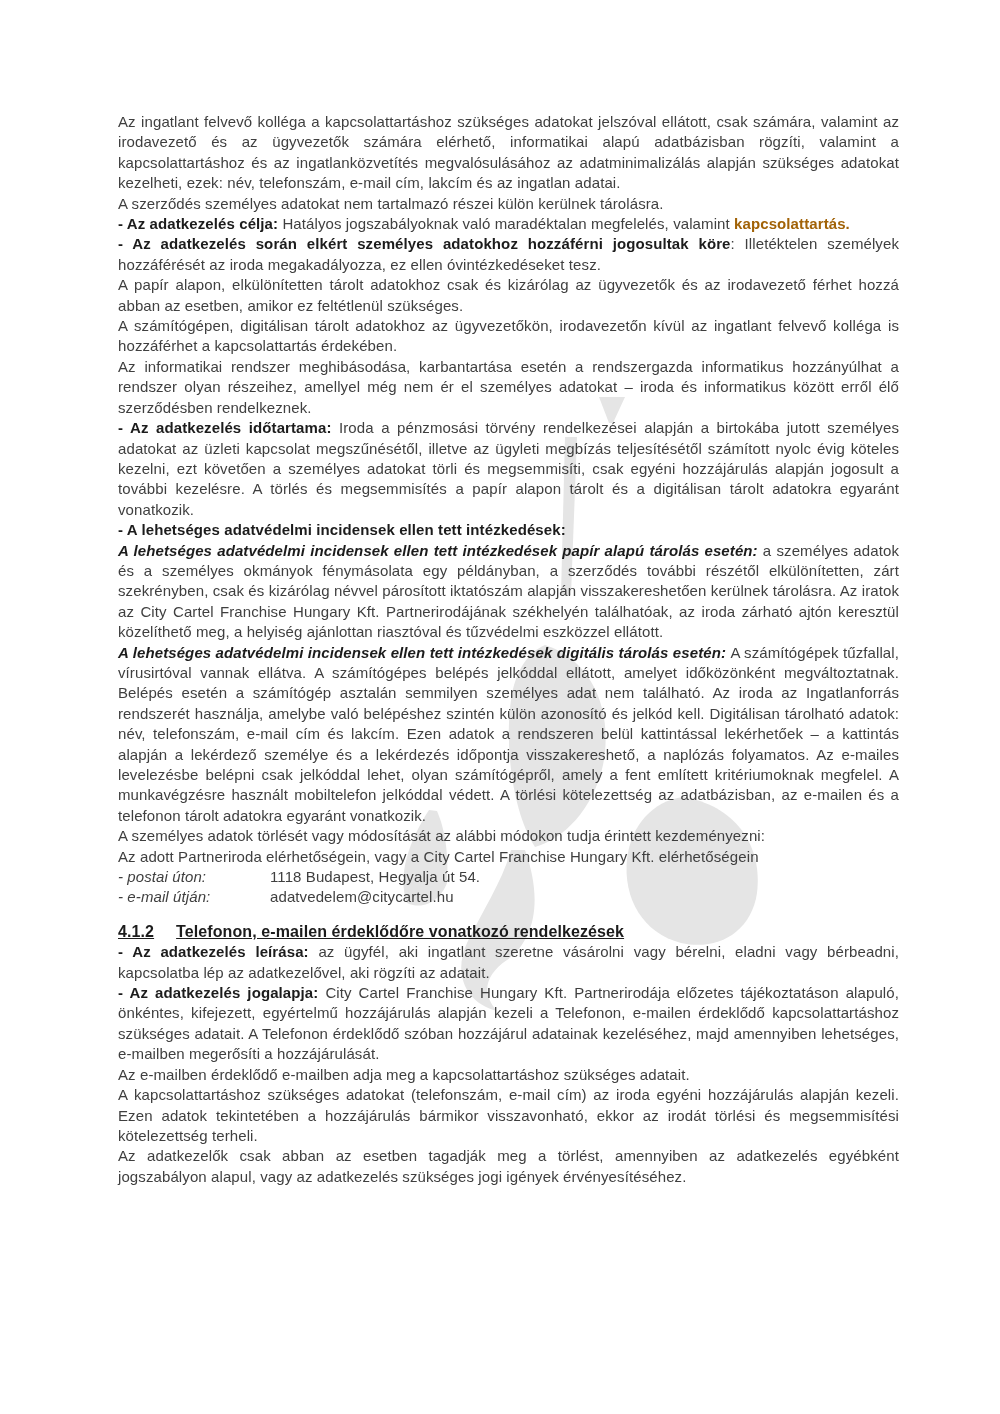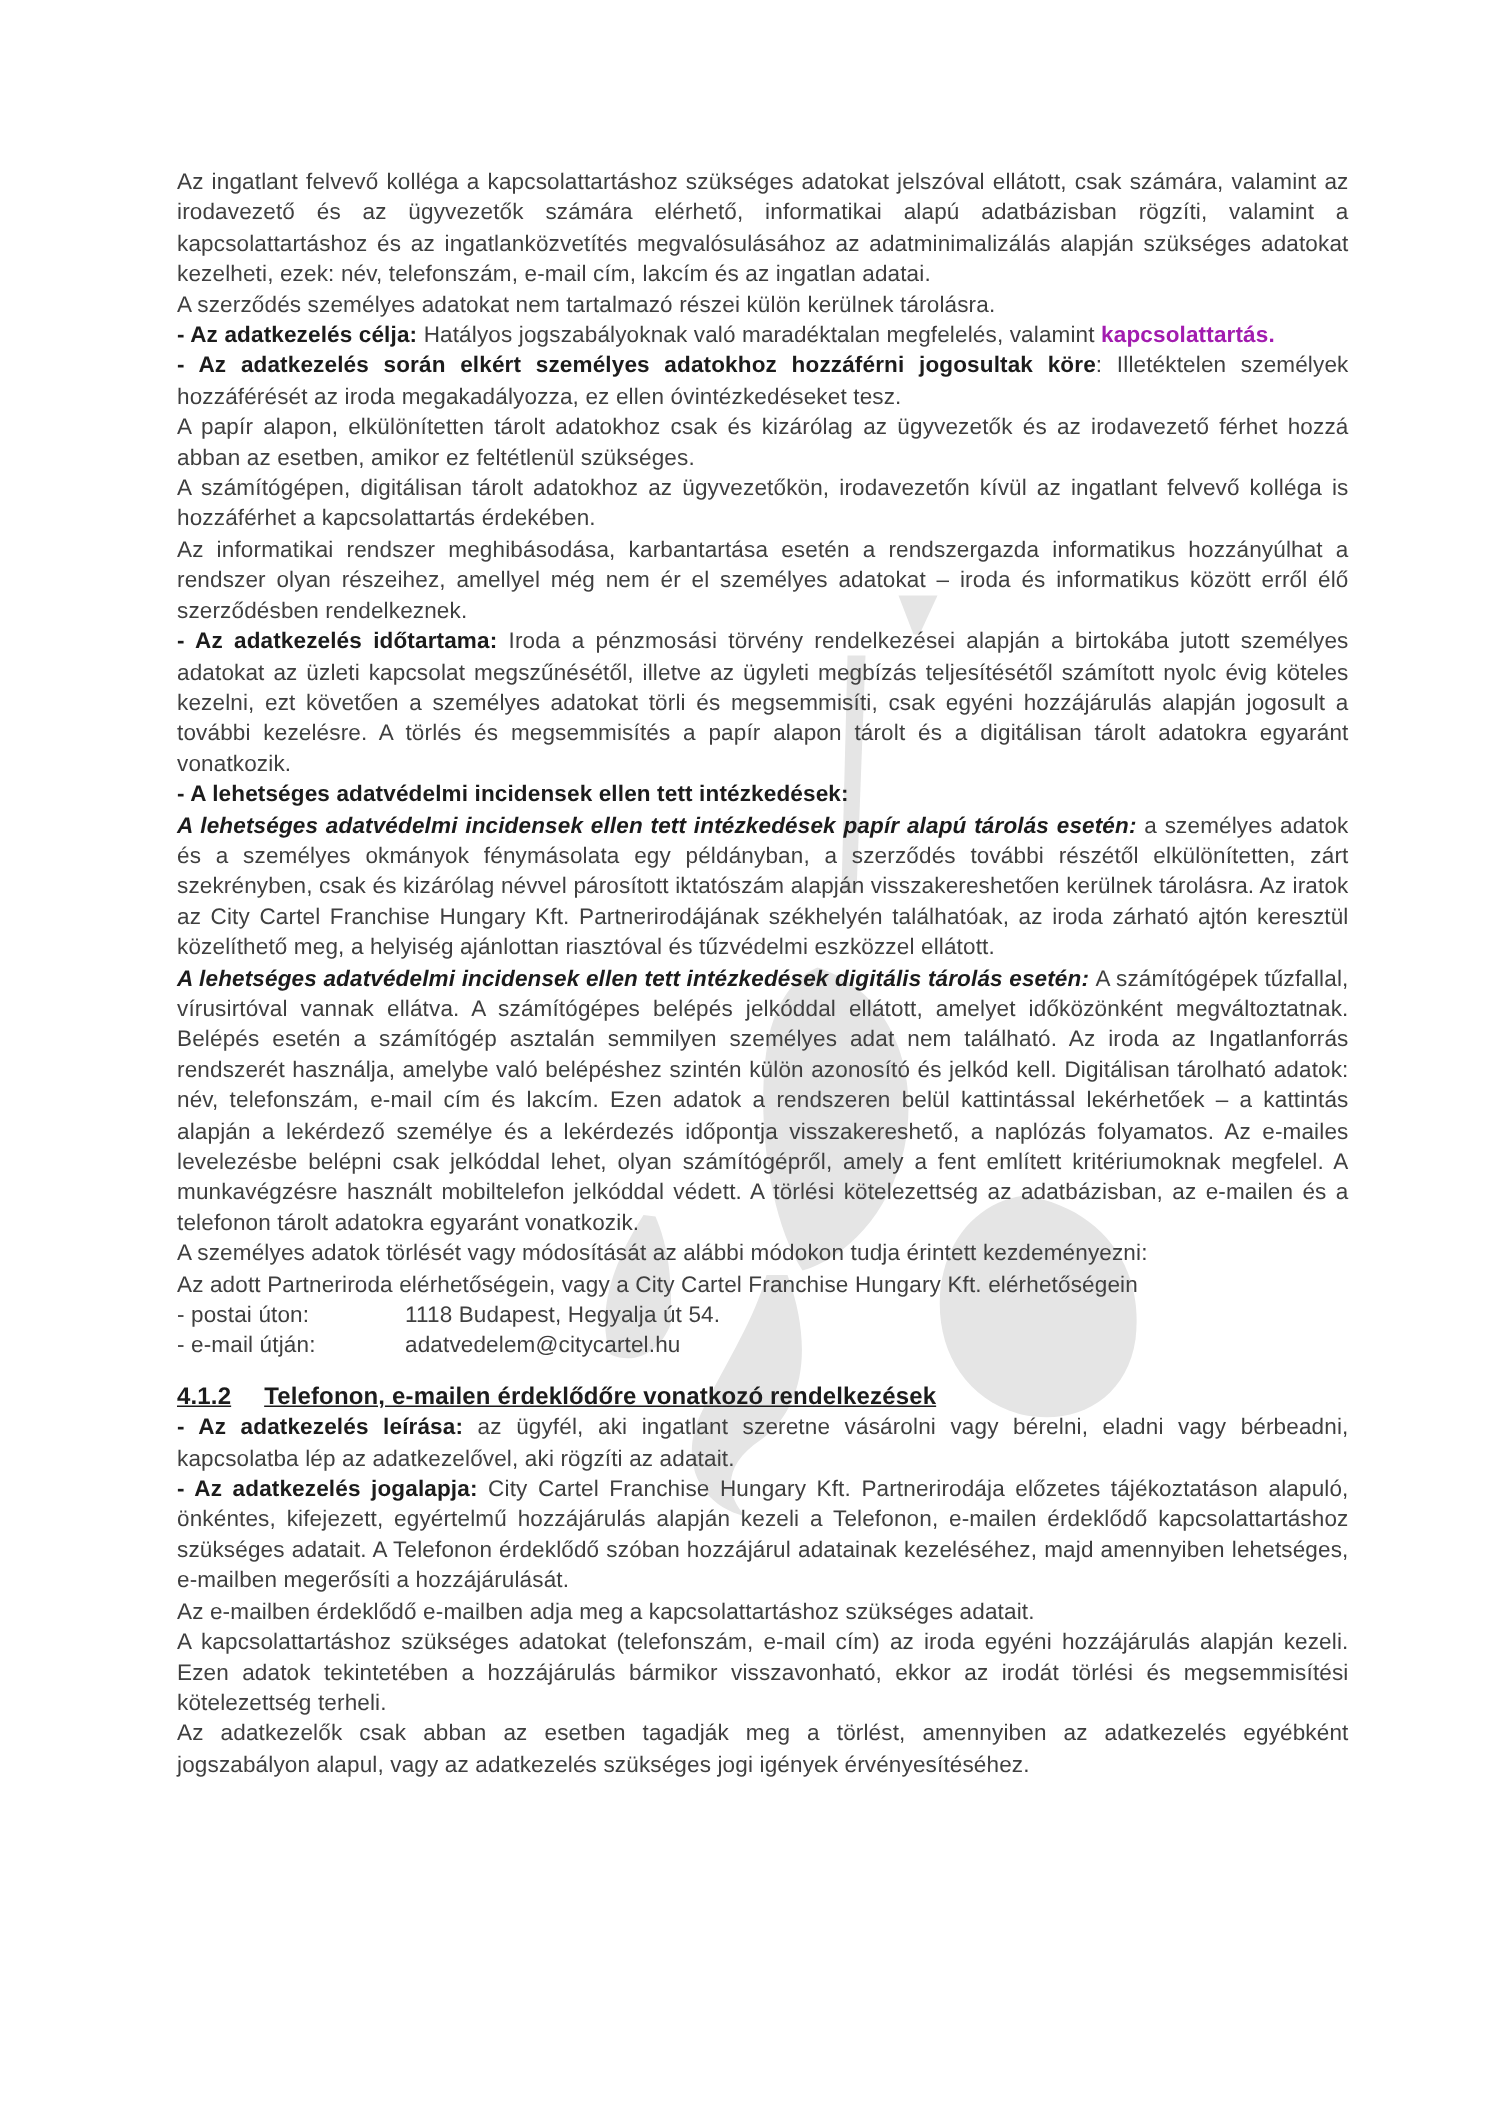--- a/index.html
+++ b/index.html
@@ -25,24 +25,24 @@
     position:absolute;left:118px;top:112px;width:781px;
     z-index:1;
     color:var(--body-text);
     font-size:15px;line-height:20.4px;
     letter-spacing:0.1px;
   }
   .para{margin:0;text-align:justify;}
   .seg-r{font-weight:400;}
   .seg-b{font-weight:700;color:var(--bold-text);}
   .seg-bi{font-weight:700;font-style:italic;color:var(--bold-text);}
-  .seg-sb{font-weight:600;color:#a21caf;margin-top:16px;}
+  .seg-sb{font-weight:600;color:#a16207;margin-top:16px;}
   .contact-block{margin:0;}
   .contact-row{display:flex;}
-  .contact-label{width:152px;flex:0 0 152px;}
+  .contact-label{width:152px;flex:0 0 152px;font-style:italic;}
   .contact-value{flex:1;}
   .section-heading{
     margin:14px 0 0 0;
     font-size:16px;line-height:20.4px;
     font-weight:800;color:var(--bold-text);text-decoration:underline;
   }
   .heading-number{margin-right:22px;}
   .page-footer{
     position:absolute;left:0;top:1312px;width:1000px;
     text-align:center;z-index:1;

